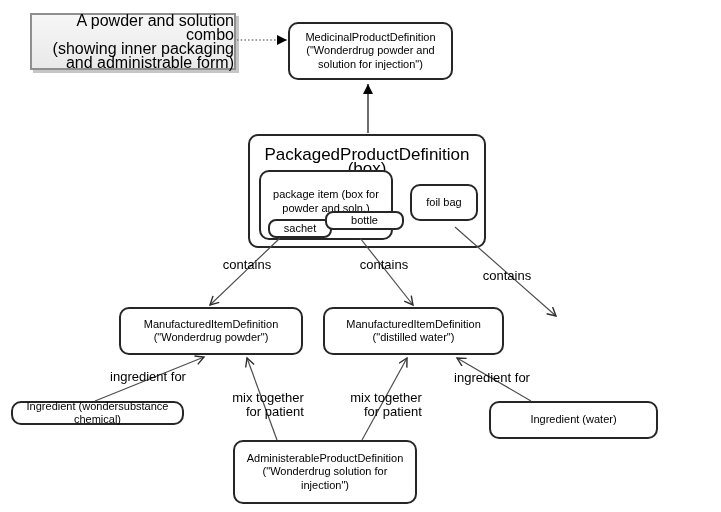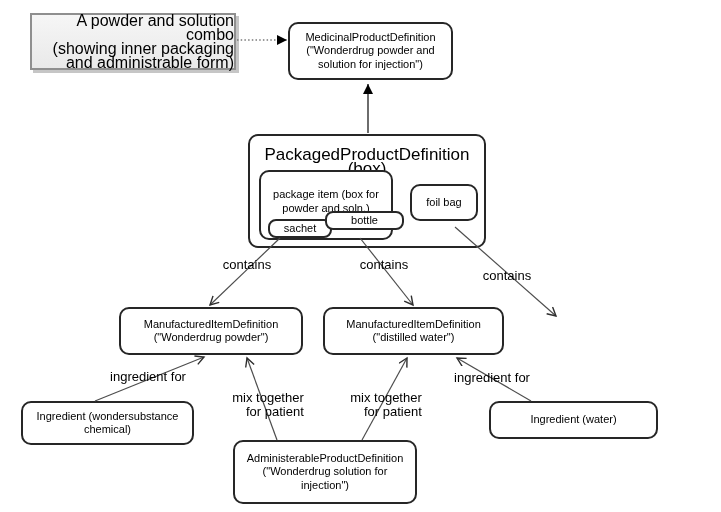--- a/index.html
+++ b/index.html
@@ -88,21 +88,21 @@
 
   <div class="box" style="left:410px; top:184px; width:68px; height:37px;">foil bag</div>
 
   <div class="box" style="left:119px; top:307px; width:184px; height:48px;">ManufacturedItemDefinition
 ("Wonderdrug powder")</div>
 
   <div class="box" style="left:323px; top:307px; width:181px; height:48px;">ManufacturedItemDefinition
 ("distilled water")</div>
 
 
-  <div class="box" style="left:21px; top:401px; width:173px; height:44px;">Ingredient (wondersubstance
+  <div class="box" style="left:11px; top:401px; width:173px; height:24px;">Ingredient (wondersubstance
 chemical)</div>
 
   <div class="box" style="left:489px; top:401px; width:169px; height:38px;">Ingredient (water)</div>
 
   <div class="box" style="left:233px; top:440px; width:184px; height:64px;">AdministerableProductDefinition
 ("Wonderdrug solution for
 injection")</div>
 
   <svg class="wires" width="721" height="512" viewBox="0 0 721 512">
     <defs>

